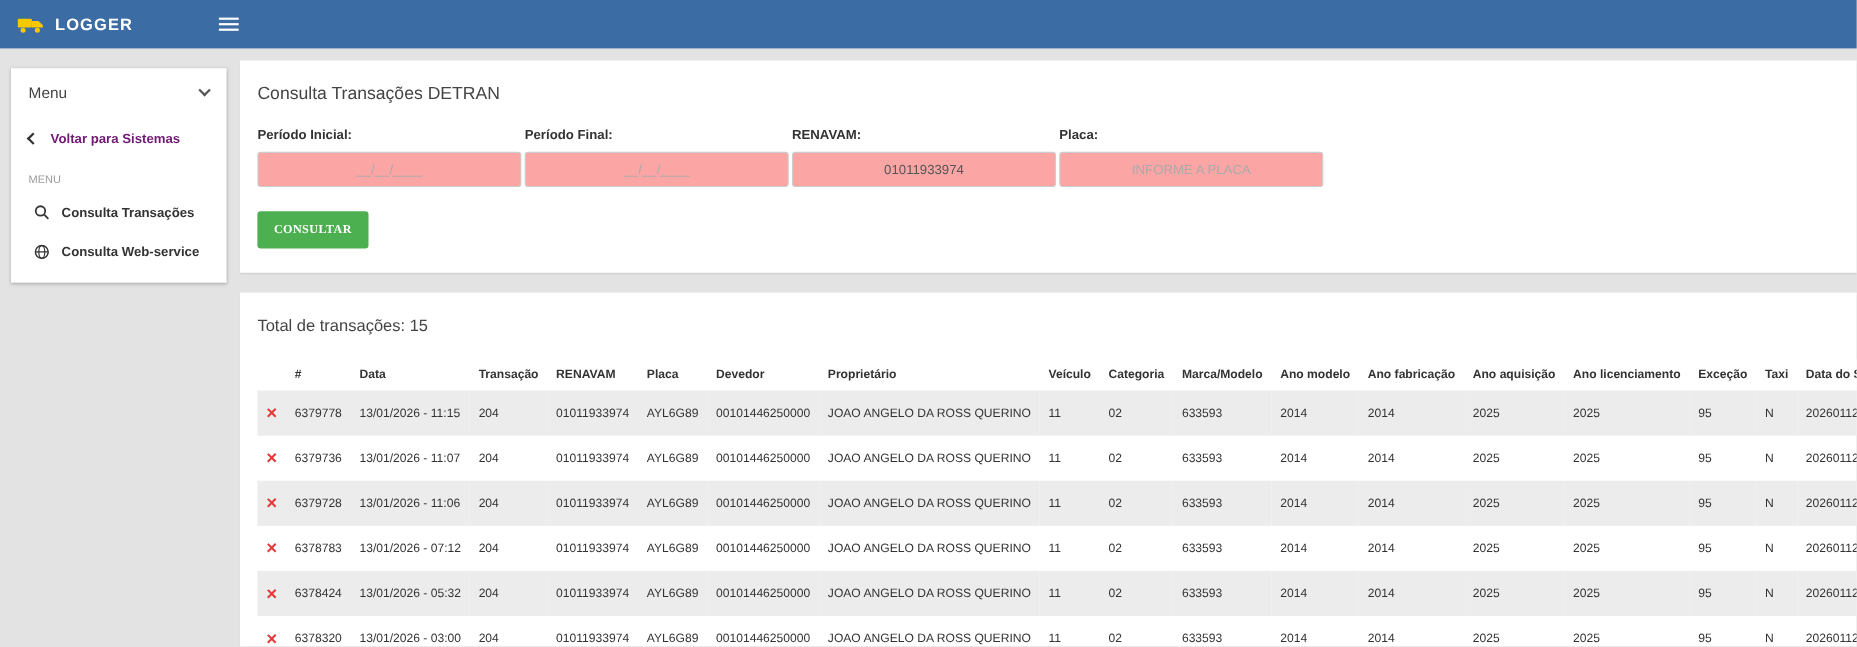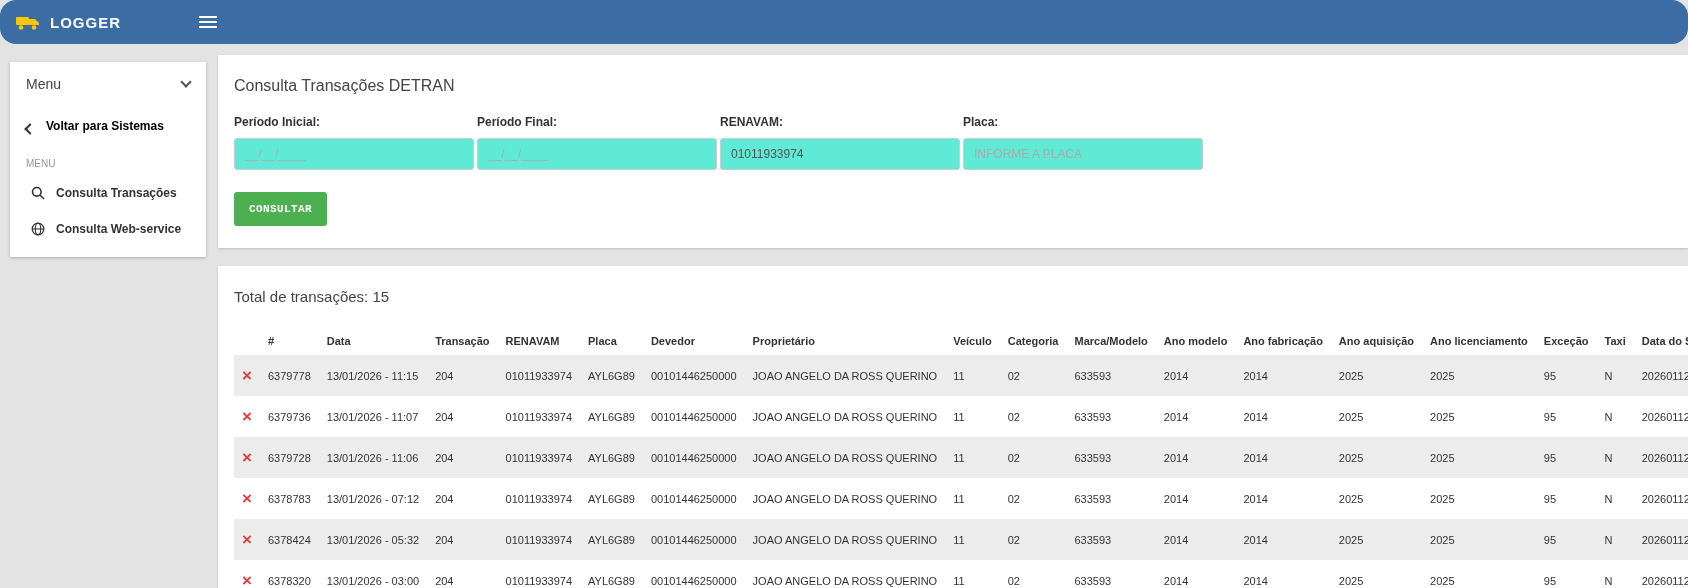--- a/index.html
+++ b/index.html
@@ -9,21 +9,21 @@
   *{box-sizing:border-box;}
   html,body{margin:0;padding:0;}
   body{
     width:1688px;height:588px;overflow:hidden;position:relative;
     background:var(--page-bg);
     font-family:"Liberation Sans", sans-serif;color:#333;
   }
   
   .topbar{
     height:44px;background:var(--topbar);display:flex;align-items:center;
-    padding:0 16px;position:relative;z-index:5;border-radius:16px;
+    padding:0 16px;position:relative;z-index:5;
   }
   .brand{display:flex;align-items:center;gap:8px;}
   .brand-name{color:#fff;font-weight:bold;font-size:15px;letter-spacing:1px;}
   .hamburger{margin-left:72px;display:flex;flex-direction:column;gap:3px;cursor:pointer;padding:6px;}
   .hamburger span{display:block;width:18px;height:2px;background:#fff;}
   
   .sidebar{
     position:absolute;left:10px;top:62px;width:196px;background:#fff;
     box-shadow:0 1px 3px rgba(0,0,0,.25);padding-bottom:10px;z-index:4;
   }
@@ -33,47 +33,47 @@
   }
   .chev-down{
     width:8px;height:8px;border-right:2px solid #555;border-bottom:2px solid #555;
     transform:rotate(45deg);margin-top:-4px;
   }
   .chev-left{
     width:8px;height:8px;border-left:2px solid #333;border-bottom:2px solid #333;
     transform:rotate(45deg);flex:0 0 auto;
   }
   .back-item{
-    display:flex;align-items:flex-end;gap:12px;padding:13px 16px;
-    font-size:12px;font-weight:bold;color:#000000;cursor:pointer;
+    display:flex;align-items:center;gap:12px;padding:13px 16px;
+    font-size:12px;font-weight:bold;color:#701a75;cursor:pointer;
   }
   .side-section{padding:12px 16px 6px;font-size:10px;color:#999;}
   .side-item{
     display:flex;align-items:center;gap:11px;padding:11px 21px;
     font-size:12px;font-weight:bold;color:#333;cursor:pointer;
   }
   .side-item svg{flex:0 0 auto;}
   
   .main{position:absolute;left:218px;top:55px;right:0;bottom:0;display:flex;flex-direction:column;gap:18px;}
   .card{background:#fff;box-shadow:0 1px 2px rgba(0,0,0,.18);}
   .form-card{padding:14px 16px 22px;}
   .page-title{font-size:16px;font-weight:normal;color:#444;margin:8px 0 20px;}
   .fields{display:flex;gap:3px;margin-bottom:22px;}
   .field label{display:block;font-size:12px;font-weight:bold;color:#333;margin-bottom:9px;}
   .field input{
     width:240px;height:32px;border:1px solid #ccc;border-radius:3px;
     padding:0 10px;font-size:12px;color:#555;outline:none;
-    font-family:"Liberation Sans", sans-serif;background:#5eead4;
+    font-family:"Liberation Sans", sans-serif;background:#fca5a5;text-align:center;
   }
   .field input::placeholder{color:#aaa;}
   .btn-row{display:flex;gap:8px;}
   .btn{
     border:none;color:#fff;font-weight:bold;font-size:11px;letter-spacing:.4px;
     padding:11px 15px;border-radius:3px;cursor:pointer;
-    font-family:Liberation Mono, monospace;
+    font-family:Liberation Serif, serif;
   }
   .btn.green{background:var(--btn-green);}
   .btn.blue{background:var(--btn-blue);}
   
   .table-card{flex:1;padding:14px 16px 0;overflow:hidden;}
   .summary{font-size:15px;color:#444;margin:8px 0 22px;}
   table{width:100%;border-collapse:collapse;font-size:11px;color:#333;}
   thead th{
     text-align:left;font-weight:bold;padding:8px 8px;white-space:nowrap;background:#fff;
   }

